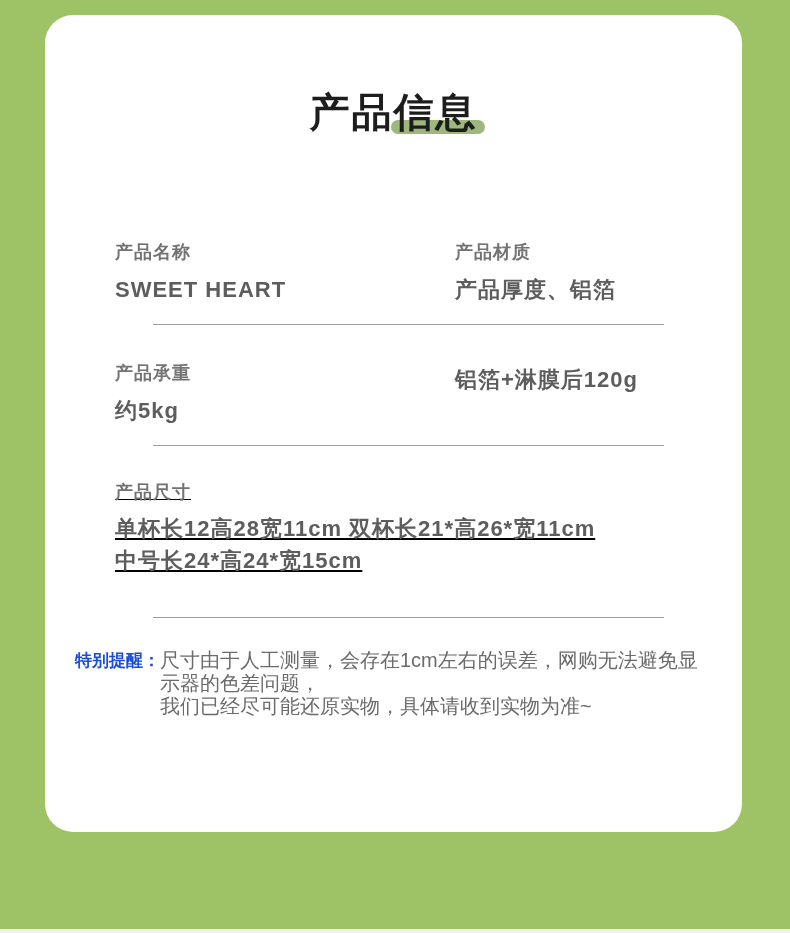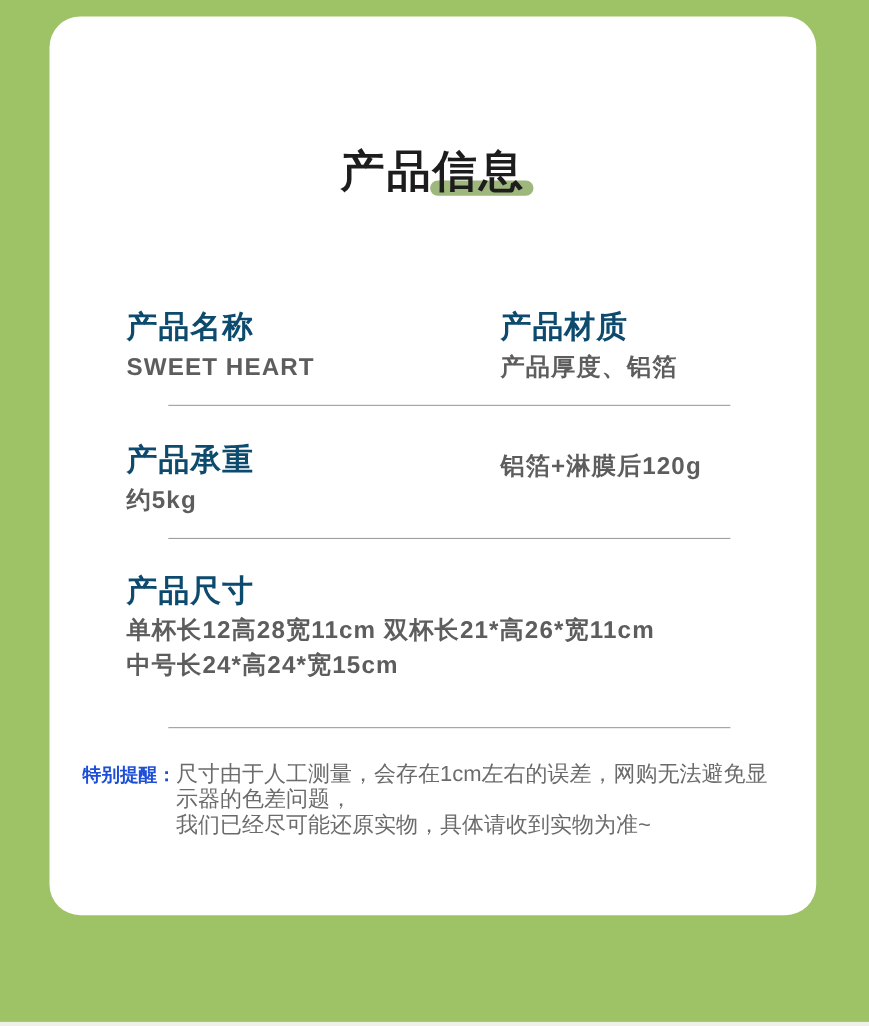--- a/index.html
+++ b/index.html
@@ -23,63 +23,63 @@
   
   .title {
     padding-top: 74px;
     text-align: center;
     font-size: 40px;
     font-weight: 700;
     letter-spacing: 2px;
     color: #1d1d1d;
     line-height: 46px;
   }
-  .title .accent { position: relative; display: inline-block; margin-top: 44px; }
+  .title .accent { position: relative; display: inline-block; }
   .title .accent .pill {
     position: absolute;
     left: -3px;
     right: -7px;
     bottom: 1px;
     height: 14px;
     background: #9db77c;
     border-radius: 8px;
     z-index: 0;
   }
   .title .accent .t { position: relative; z-index: 1; }
   
   .specs { padding: 0 40px 0 70px; }
   .spec-grid {
     display: grid;
     grid-template-columns: 340px auto;
   }
   .grid-1 { margin-top: 102px; }
   .grid-2 { margin-top: 33px; }
   .spec-label {
-    font-size: 28px;
+    font-size: 18px;
     font-weight: 700;
-    color: #0c4a6e;
+    color: #737373;
     letter-spacing: 1px;
     line-height: 31px;
   }
   .spec-value {
     margin-top: 6px;
     font-size: 22px;
     font-weight: 700;
     color: #5d5d5d;
     letter-spacing: 1px;
     line-height: 32px;
   }
   .divider {
     border: none;
     border-top: 1px solid #9e9e9e;
     margin: 18px 38px 0 38px;
     height: 0;
   }
   .divider-3 { margin-top: 40px; }
-  .size-block { margin-top: 31px; }
+  .size-block { margin-top: 31px; text-decoration: underline; }
   .size-block .spec-value { margin-top: 5px; }
   .size-block .size-line2 { margin-top: 0; }
   
   .notice {
     margin: 31px 40px 0 30px;
     display: flex;
     align-items: flex-start;
   }
   .notice-label {
     flex: 0 0 auto;

